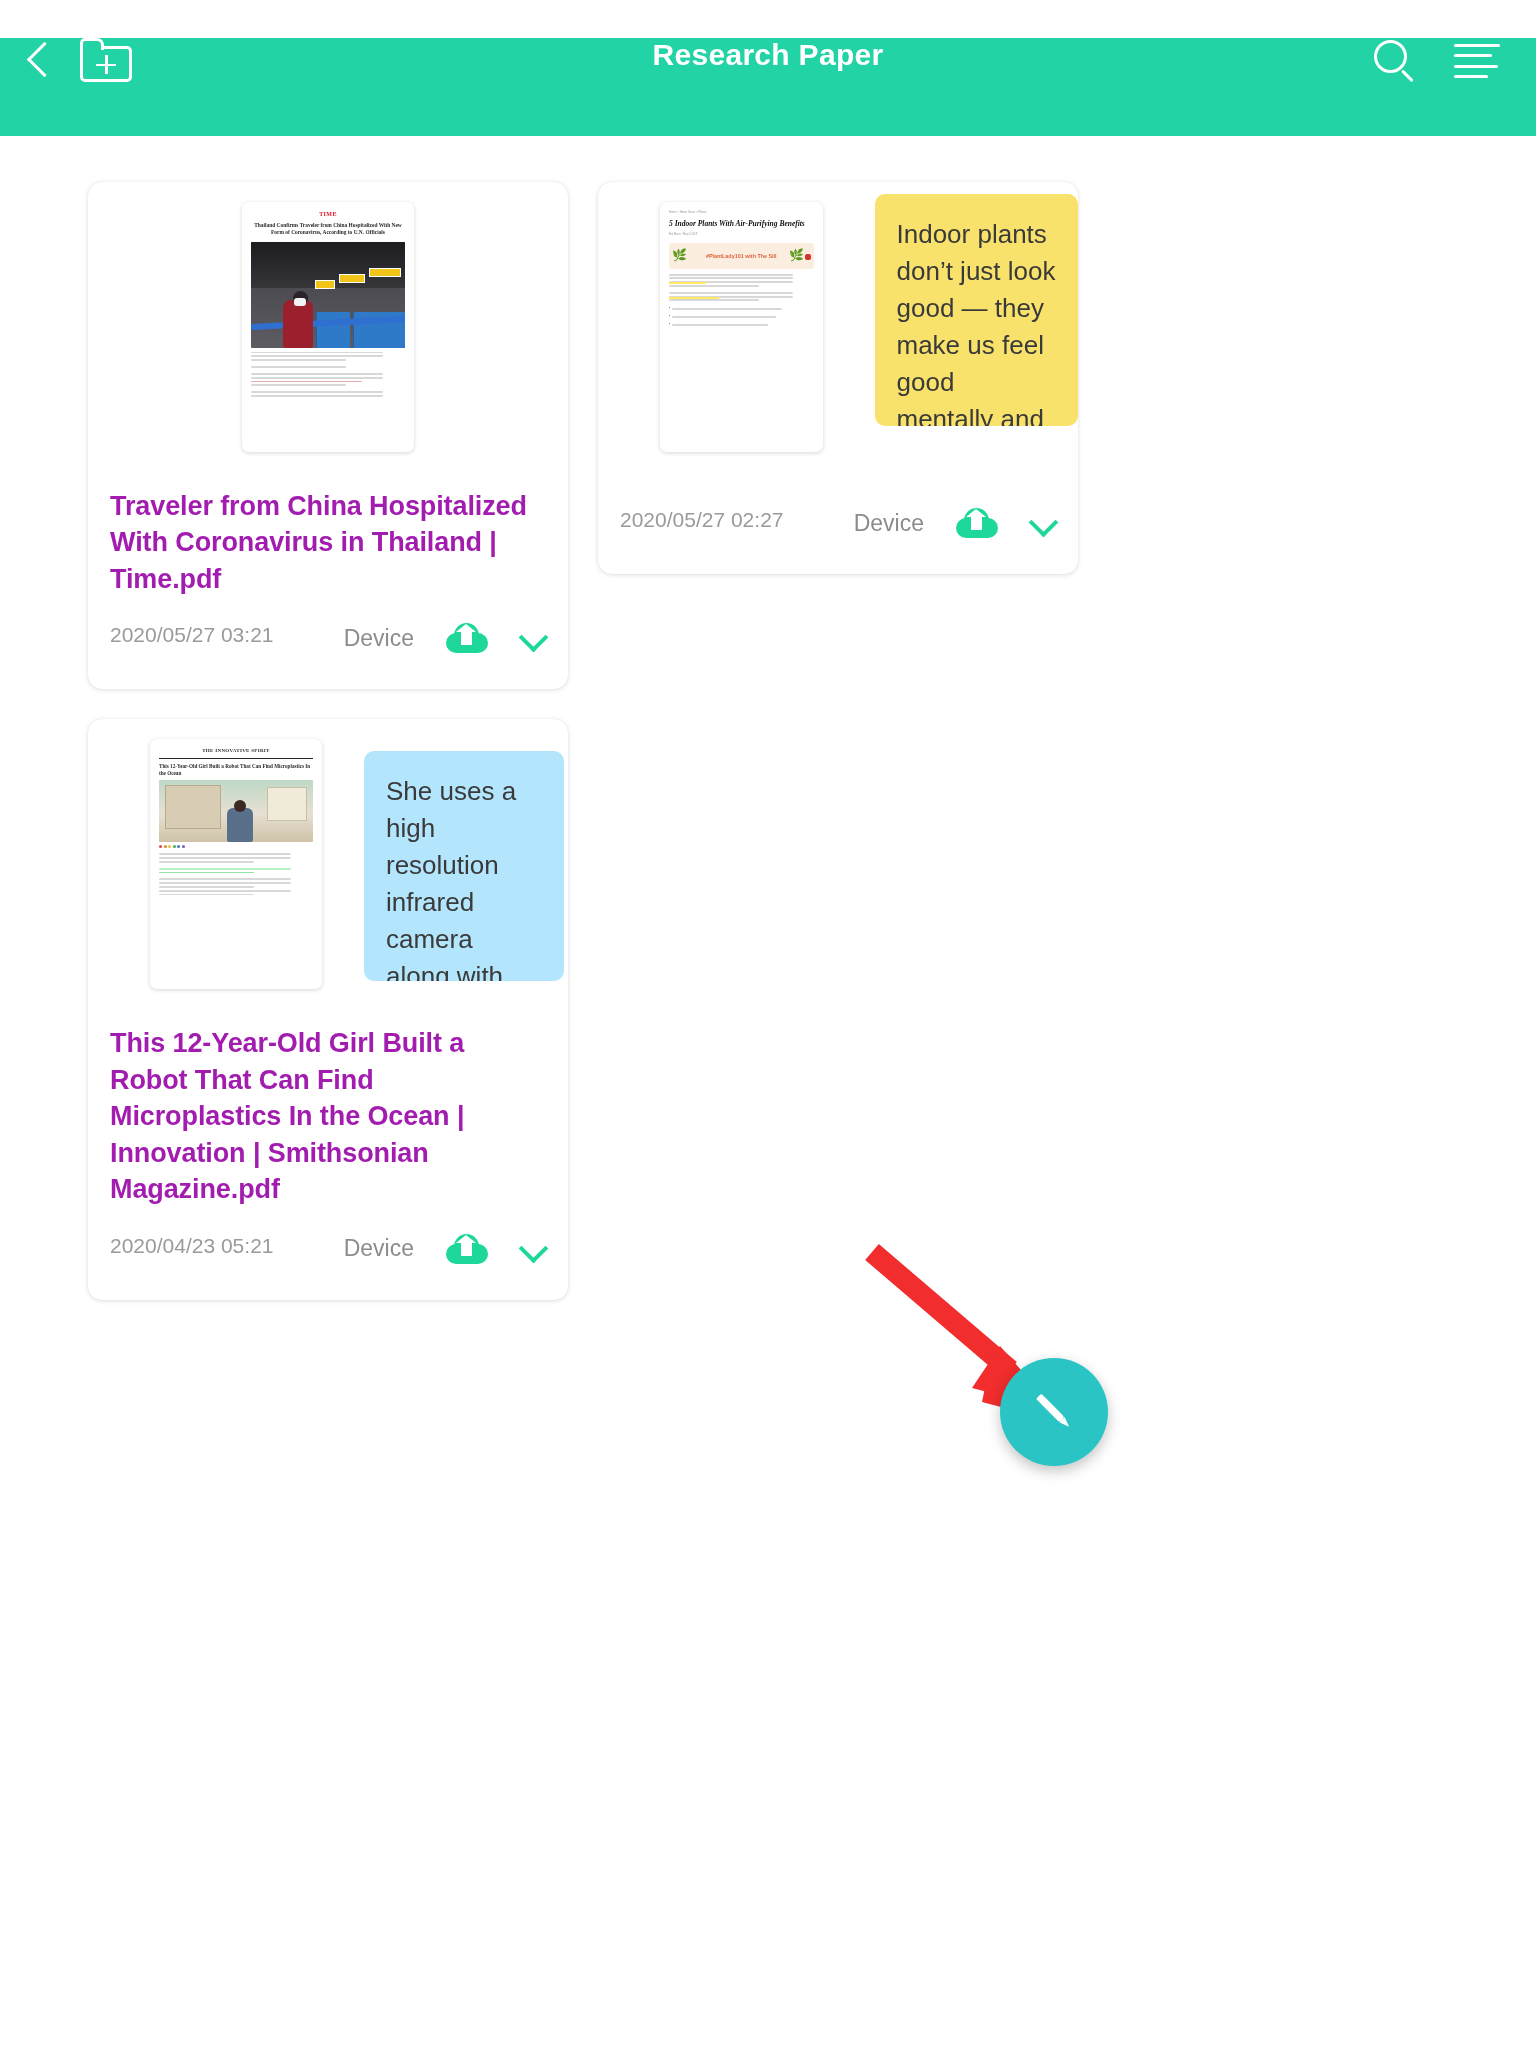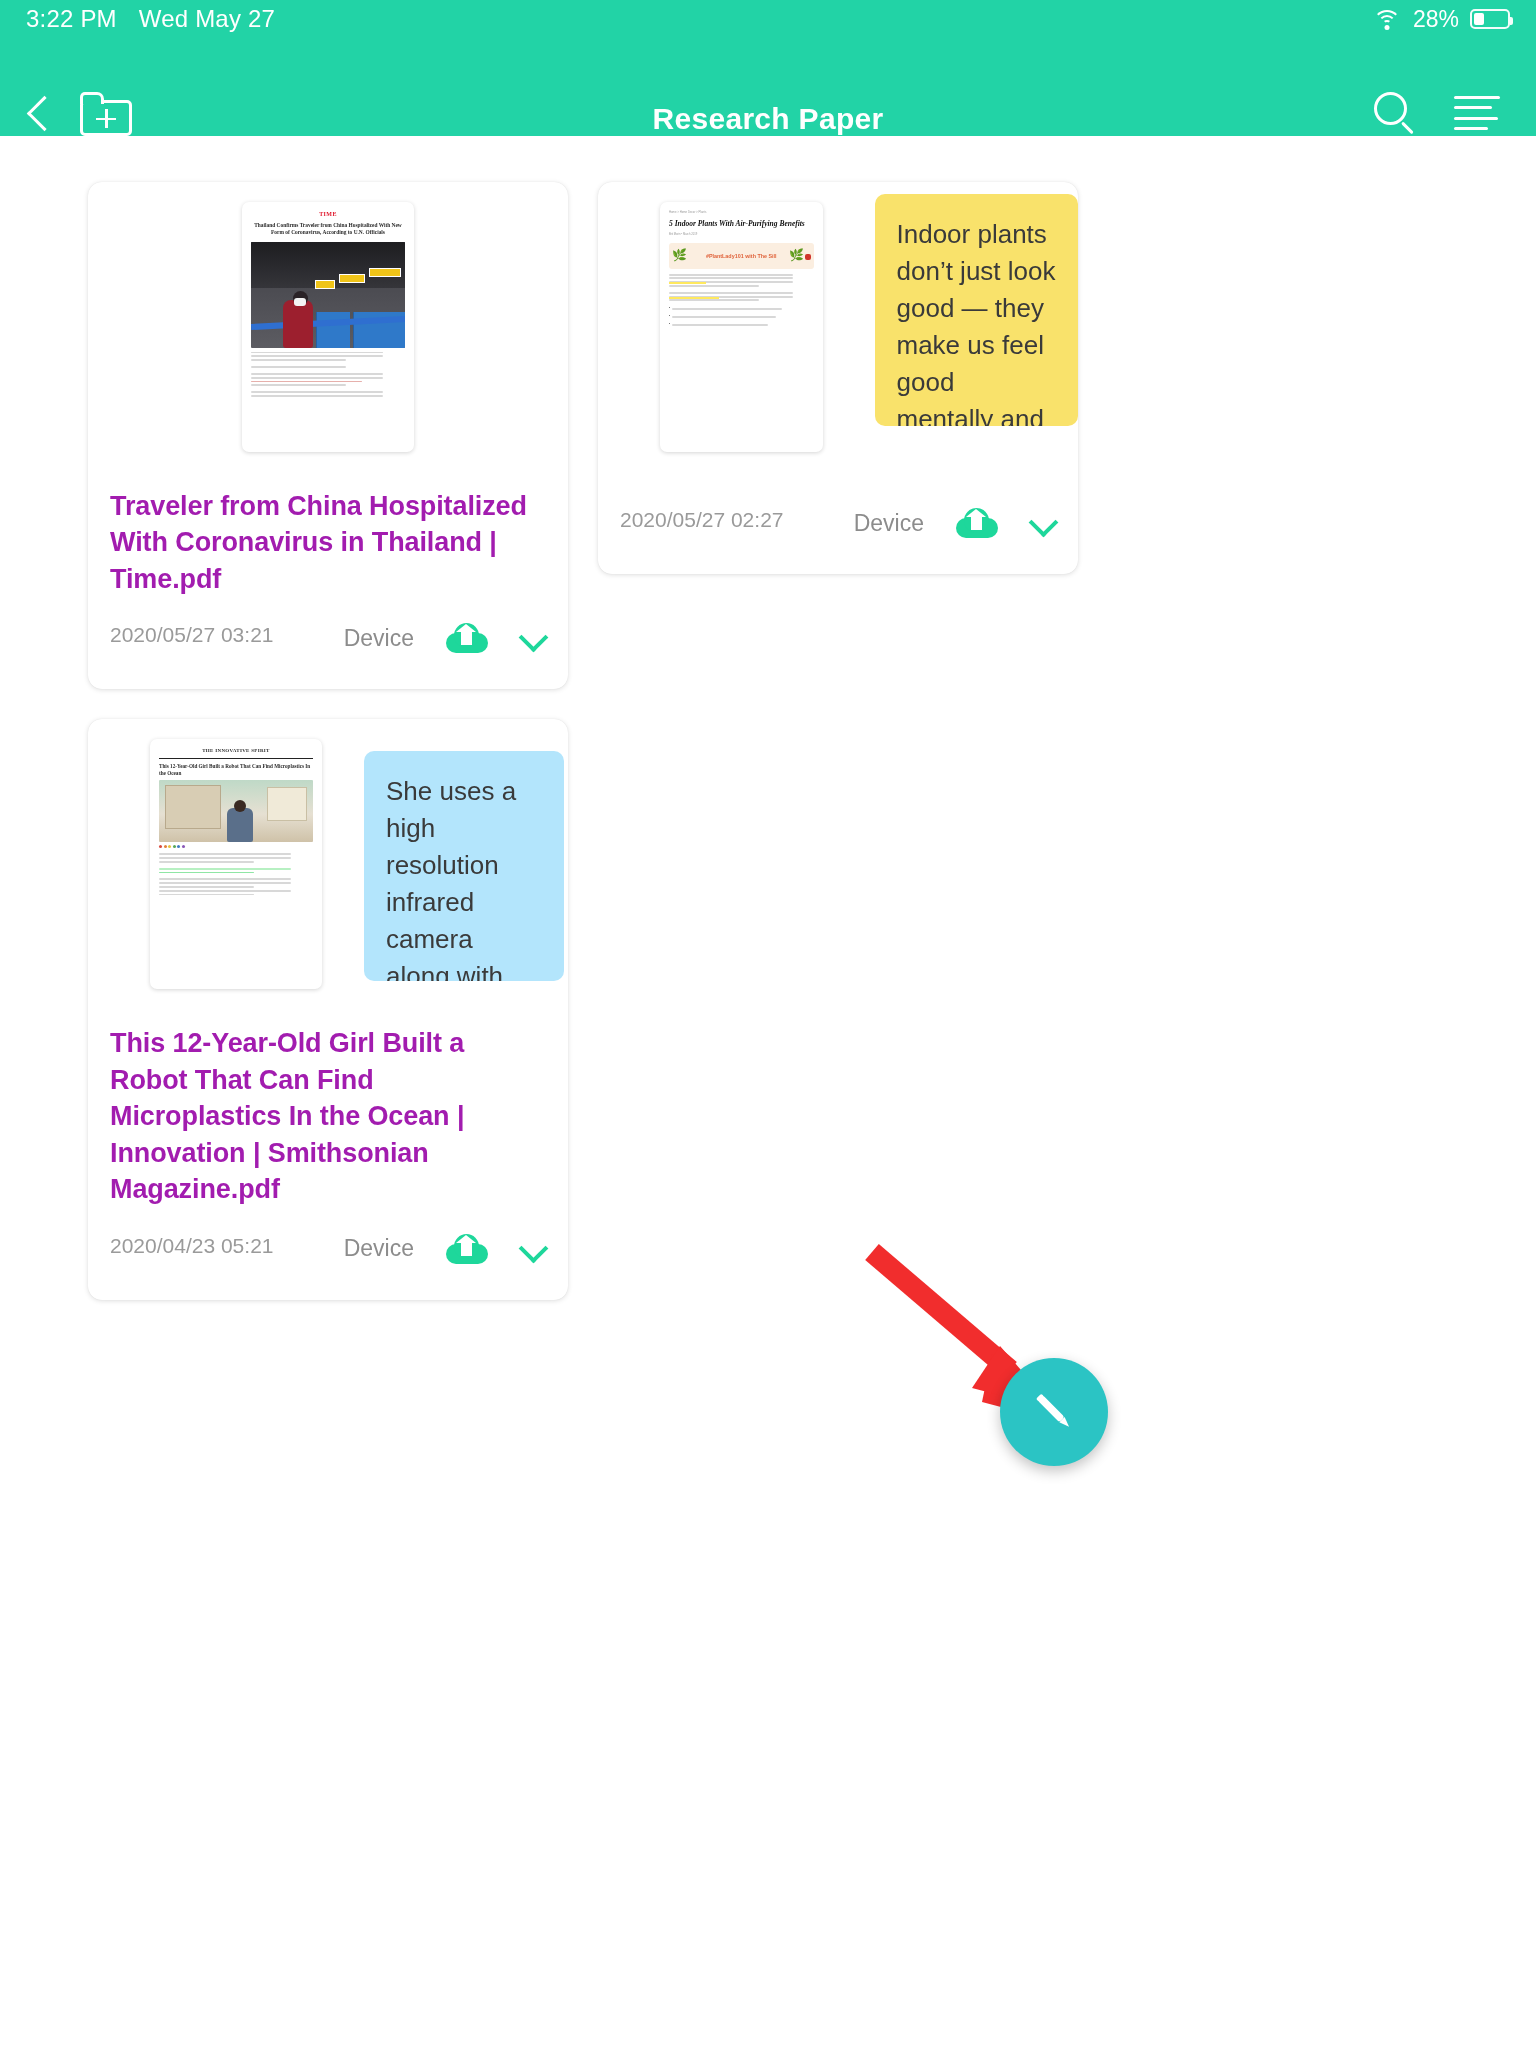--- a/index.html
+++ b/index.html
@@ -32,21 +32,21 @@
   .wifi-icon i.c { width:8px;  height:8px;  top:12px; }
   .wifi-icon .dot { position:absolute; left:50%; transform:translateX(-50%); bottom:0px; width:5px; height:5px; background:#fff; border-radius:50%; }
   .battery { position:relative; width:40px; height:20px; border:2px solid rgba(255,255,255,.95); border-radius:5px; }
   .battery::after { content:""; position:absolute; right:-5px; top:6px; width:3px; height:8px; background:rgba(255,255,255,.95); border-radius:0 2px 2px 0; }
   .battery .fill { position:absolute; left:2px; top:2px; bottom:2px; width:28%; background:#fff; border-radius:2px; }
 
   
   .navbar {
     position:absolute; top:38px; left:0; width:1536px; height:98px;
     background:#22D3A6; color:#fff;
-    display:flex; align-items:flex-end;
+    display:flex; align-items:flex-start;
   }
   .nav-left { display:flex; align-items:center; gap:28px; padding-left:26px; }
   .nav-right { display:flex; align-items:center; gap:36px; padding-right:36px; margin-left:auto; }
   .nav-title {
     position:absolute; left:0; right:0; text-align:center;
     font-size:30px; font-weight:700; letter-spacing:.3px; pointer-events:none;
   }
   .icon-btn { display:flex; align-items:center; justify-content:center; cursor:pointer; }
   .back-chev { width:26px; height:42px; position:relative; }
   .back-chev::before {
@@ -169,38 +169,20 @@
   }
   .pencil { width:56px; height:56px; position:relative; transform:rotate(0deg); }
   .pencil svg { display:block; }
   .arrow-ann { position:absolute; left:860px; top:1238px; width:220px; height:190px; pointer-events:none; }
 </style>
 </head>
 <body>
 
 <div id="screen">
 
-  <div class="statusbar">
-    <div class="sb-left">
-      <span>3:22 PM</span>
-      <span>Wed May 27</span>
-    </div>
-    <div class="sb-right">
-      <span class="wifi-icon">
-        <i class="a"></i>
-          <i class="b"></i>
-          <i class="c"></i>
-          <span class="dot"></span>
-      </span>
-      <span>28%</span>
-      <span class="battery">
-          <span class="fill"></span>
-        </span>
-    </div>
-  </div>
 
   <div class="navbar">
     <div class="nav-left">
       <span class="icon-btn">
         <span class="back-chev"></span>
       </span>
       <span class="icon-btn">
         <span class="folder-add">
           <span class="body"></span>
             <span class="tab"></span>

